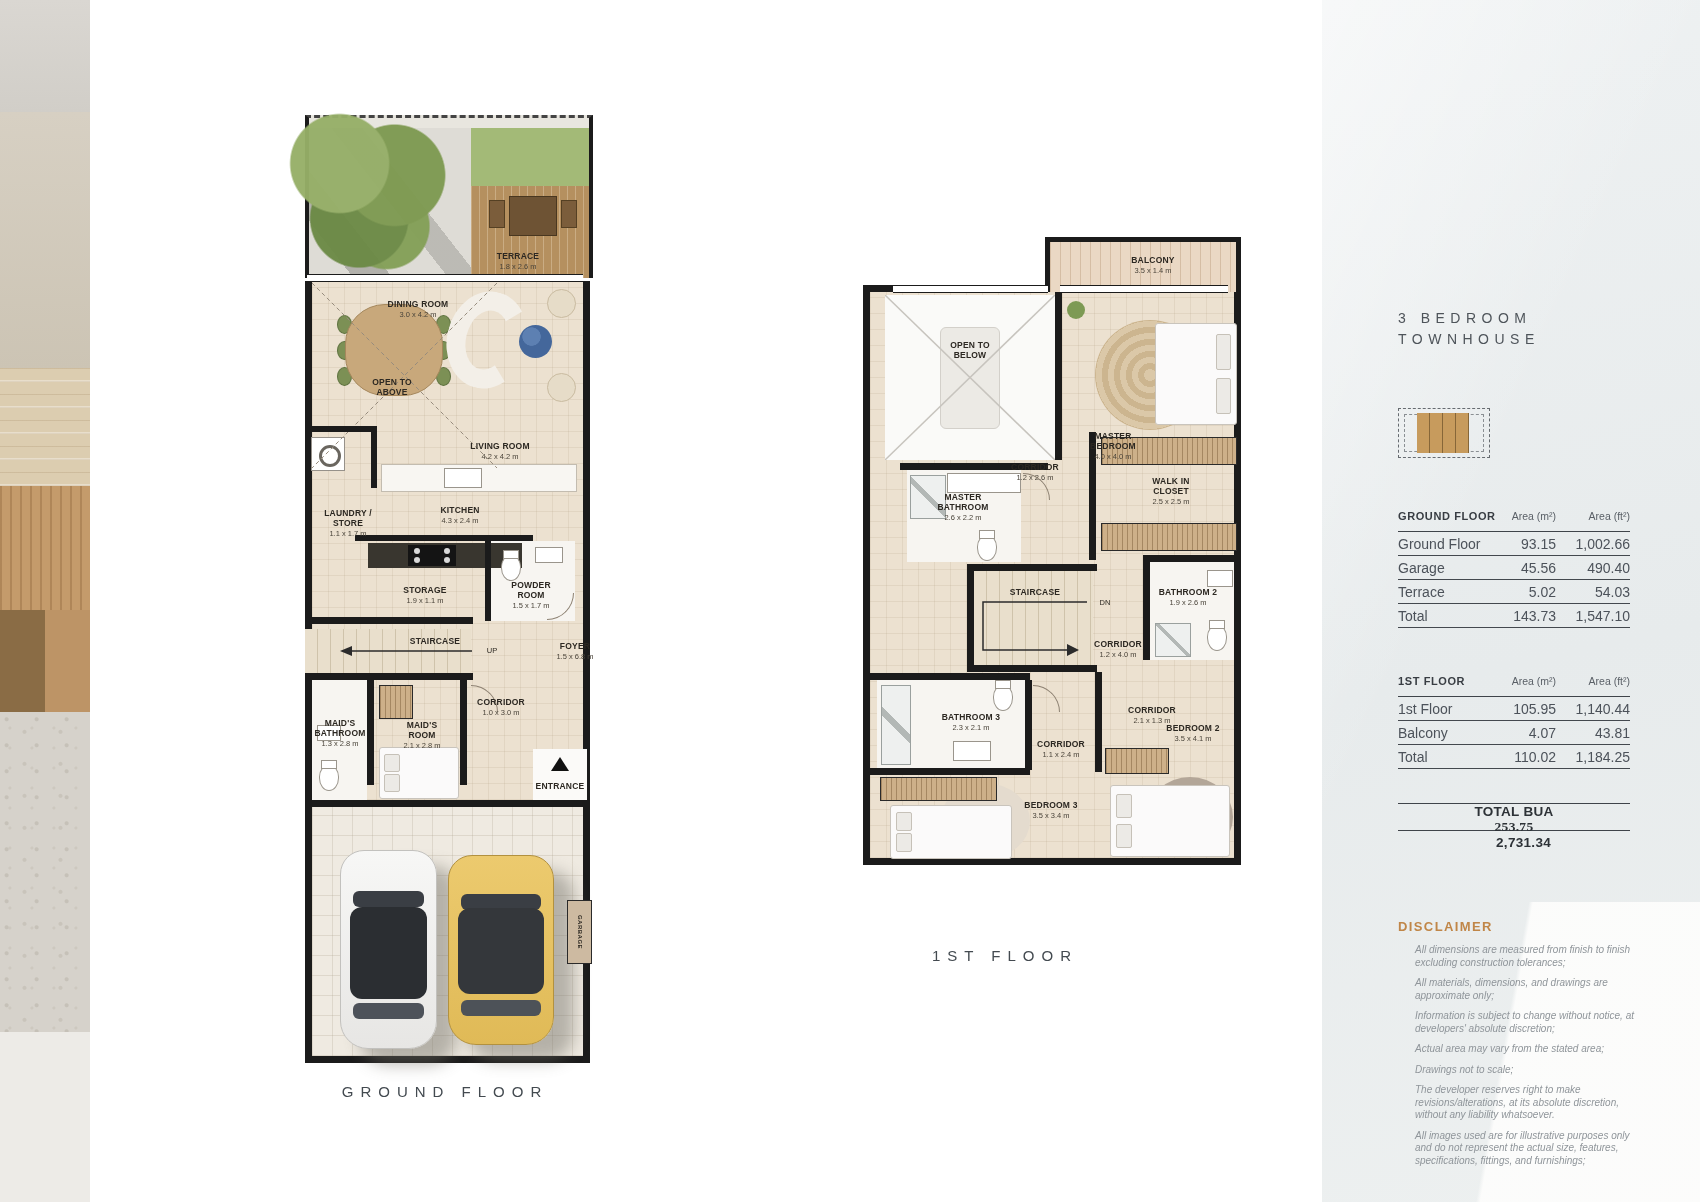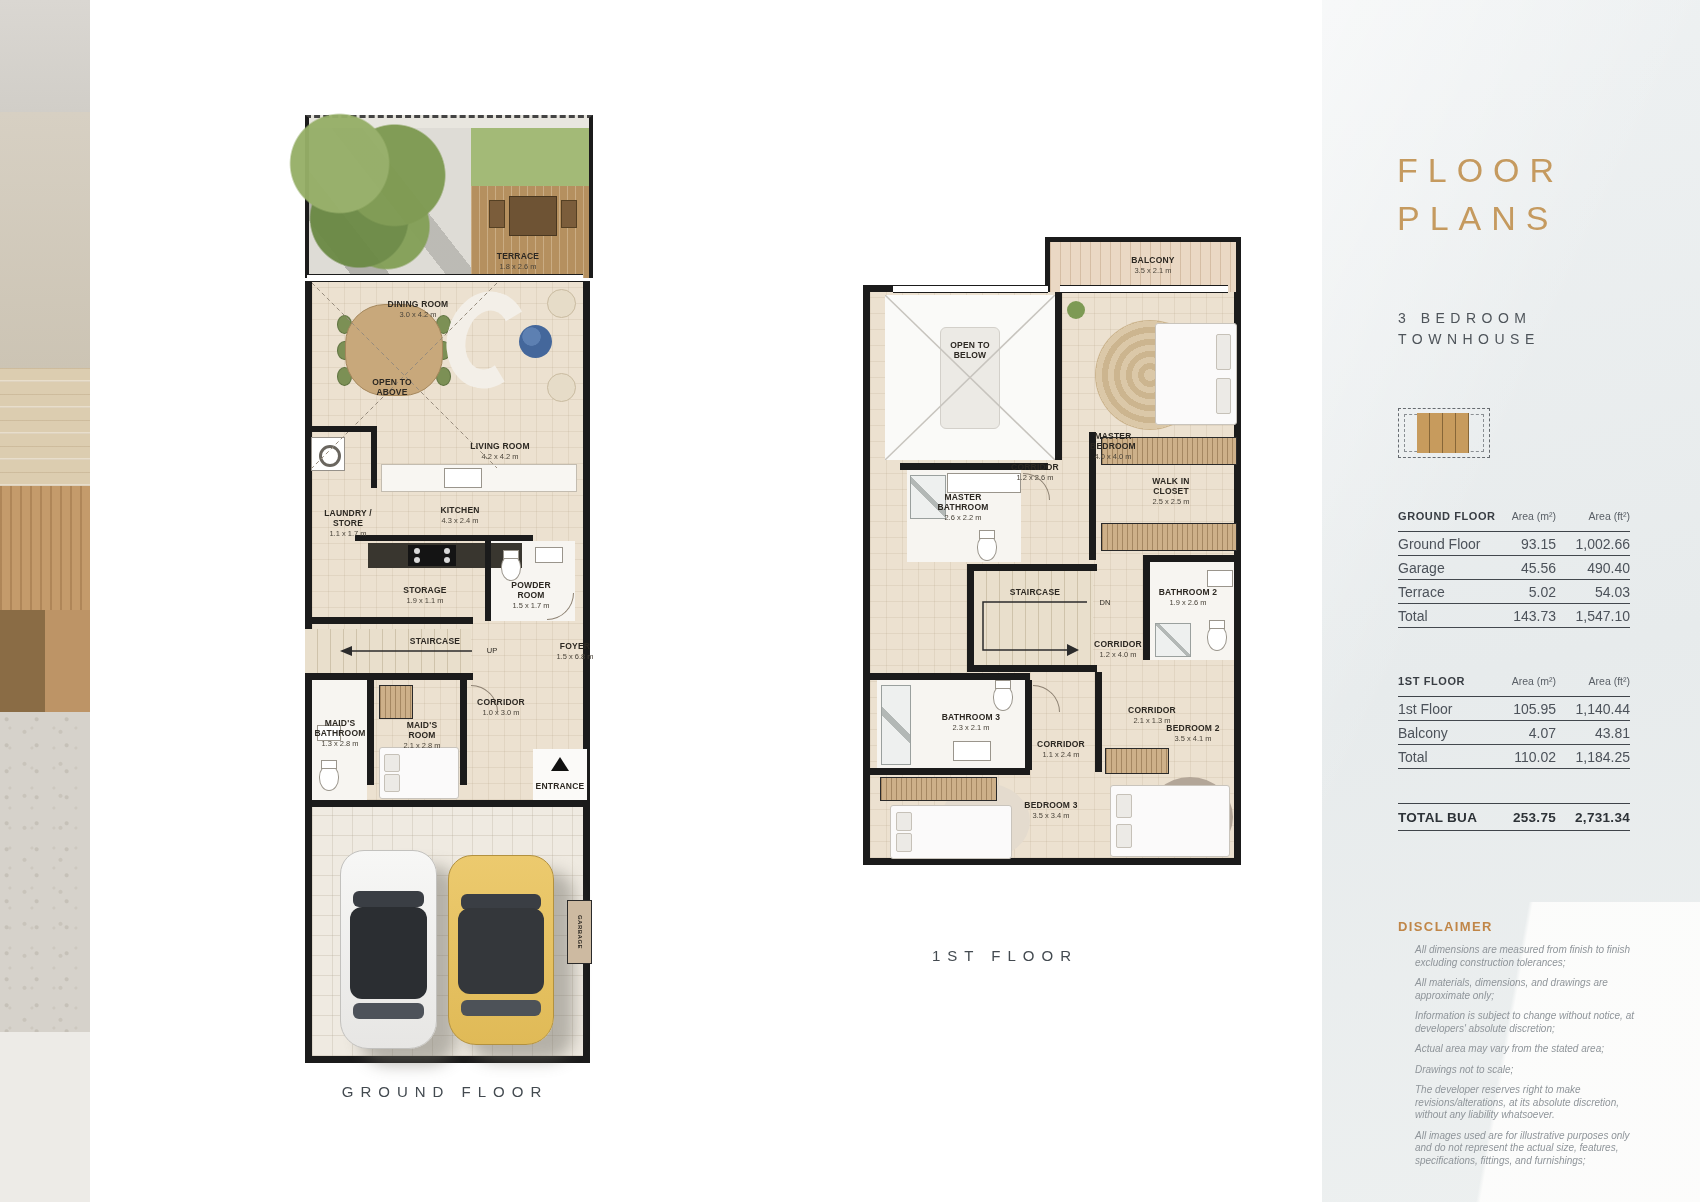--- a/index.html
+++ b/index.html
@@ -112,21 +112,21 @@
   .ahead .h-label{flex:1;font-size:11px;font-weight:700;letter-spacing:.6px;color:#383d43;}
   .ahead .h-col{width:60px;text-align:right;font-size:10.5px;color:#595f66;}
   .ahead .h-col2{width:74px;text-align:right;font-size:10.5px;color:#595f66;}
   .arow{display:flex;align-items:center;height:23px;border-bottom:1px solid #43484e;font-size:14px;color:#4c525a;}
   .arow .c-label{flex:1;}
   .arow .c-m2{width:60px;text-align:right;}
   .arow .c-ft2{width:74px;text-align:right;}
   .total-row{position:absolute;width:232px;display:flex;align-items:center;height:26px;
       border-top:1px solid #3f444a;border-bottom:1px solid #3f444a;font-weight:700;font-size:13.5px;color:#2d3237;letter-spacing:.3px;z-index:2;}
   .total-row .c-label{flex:1;}
-  .total-row .c-m2{width:60px;text-align:right;}
+  .total-row .c-m2{width:60px;text-align:center;font-family:Liberation Serif, serif;}
   .total-row .c-ft2{width:74px;text-align:right;}
   .sb-disc-h{position:absolute;left:76px;top:919px;font-size:13px;font-weight:700;letter-spacing:1.4px;color:#c08648;z-index:2;}
   .sb-disc{position:absolute;left:93px;top:944px;width:222px;z-index:2;}
   .sb-disc p{margin:0 0 8px 0;font-size:10px;font-style:italic;color:#8f959a;line-height:12.5px;}
 </style>
 </head>
 <body>
 
 <div class="canvas">
 
@@ -293,21 +293,21 @@
     </div>
 
     <div class="plan-caption" style="top:998px;">GROUND FLOOR</div>
   </section>
 
   <section class="plan" style="left:855px;top:225px;width:392px;height:770px;">
 
     <div class="f-balcony"></div>
     <div class="rlabel" style="left:298px;top:40px;">
       <span class="rname">BALCONY</span>
-      <span class="rdims">3.5 x 2.1 m</span>
+      <span class="rdims">3.5 x 1.4 m</span>
     </div>
 
     <div class="f-body"></div>
     <div class="win" style="left:205px;top:60px;width:168px;"></div>
     <div class="win" style="left:38px;top:60px;width:155px;"></div>
 
     <div class="f-void">
       <div class="f-ghosttable"></div>
     </div>
     <svg class="svgdec" style="left:30px;top:70px;" width="170" height="165">
@@ -422,24 +422,20 @@
     </div>
     <div class="rlabel" style="left:338px;top:508px;">
       <span class="rname">BEDROOM 2</span>
       <span class="rdims">3.5 x 4.1 m</span>
     </div>
 
     <div class="plan-caption" style="top:722px;left:0;width:300px;">1ST FLOOR</div>
   </section>
 
   <aside class="sidebar">
-    <div class="sb-title">
-      <div>FLOOR</div>
-      <div>PLANS</div>
-    </div>
     <div class="sb-sub">
       <div>3 BEDROOM</div>
       <div>TOWNHOUSE</div>
     </div>
 
     <div class="plan-icon">
       <div class="inner"></div>
       <div class="gold"></div>
     </div>
 
@@ -487,21 +483,21 @@
         <span class="c-m2">4.07</span>
         <span class="c-ft2">43.81</span>
       </div>
       <div class="arow">
         <span class="c-label">Total</span>
         <span class="c-m2">110.02</span>
         <span class="c-ft2">1,184.25</span>
       </div>
     </div>
 
-    <div class="total-row" style="left:76px;top:803px;">
+    <div class="total-row" style="left:76px;top:803px;flex-direction:column;">
       <span class="c-label">TOTAL BUA</span>
       <span class="c-m2">253.75</span>
       <span class="c-ft2">2,731.34</span>
     </div>
 
     <div class="sb-disc-h">DISCLAIMER</div>
     <div class="sb-disc">
       <p>All dimensions are measured from finish to finish excluding construction tolerances;</p>
       <p>All materials, dimensions, and drawings are approximate only;</p>
       <p>Information is subject to change without notice, at developers' absolute discretion;</p>

